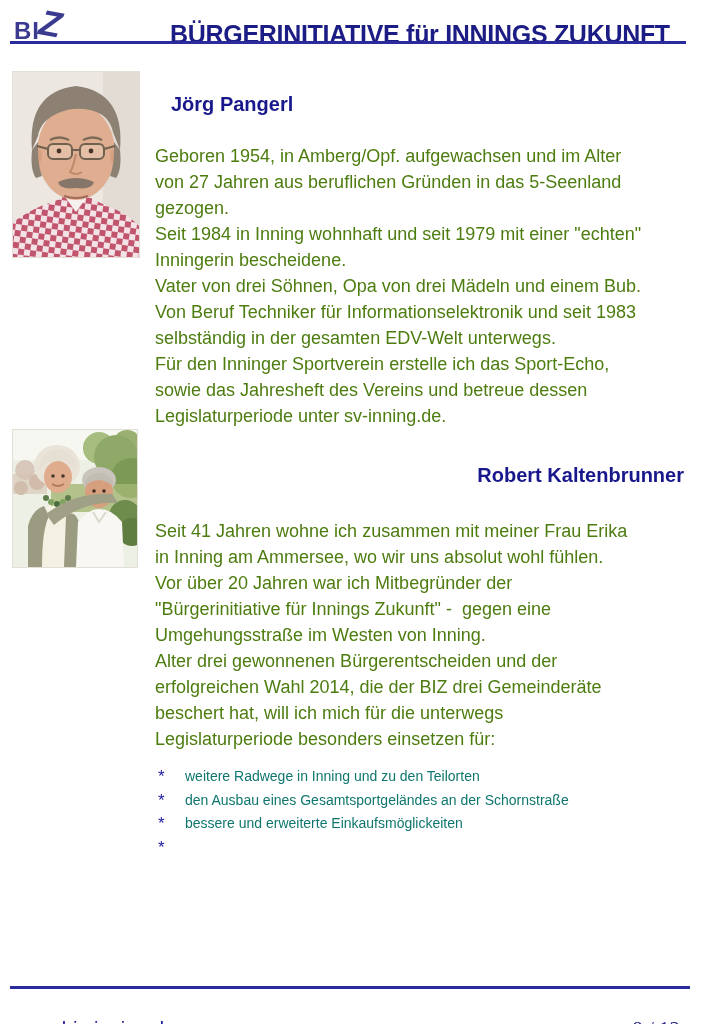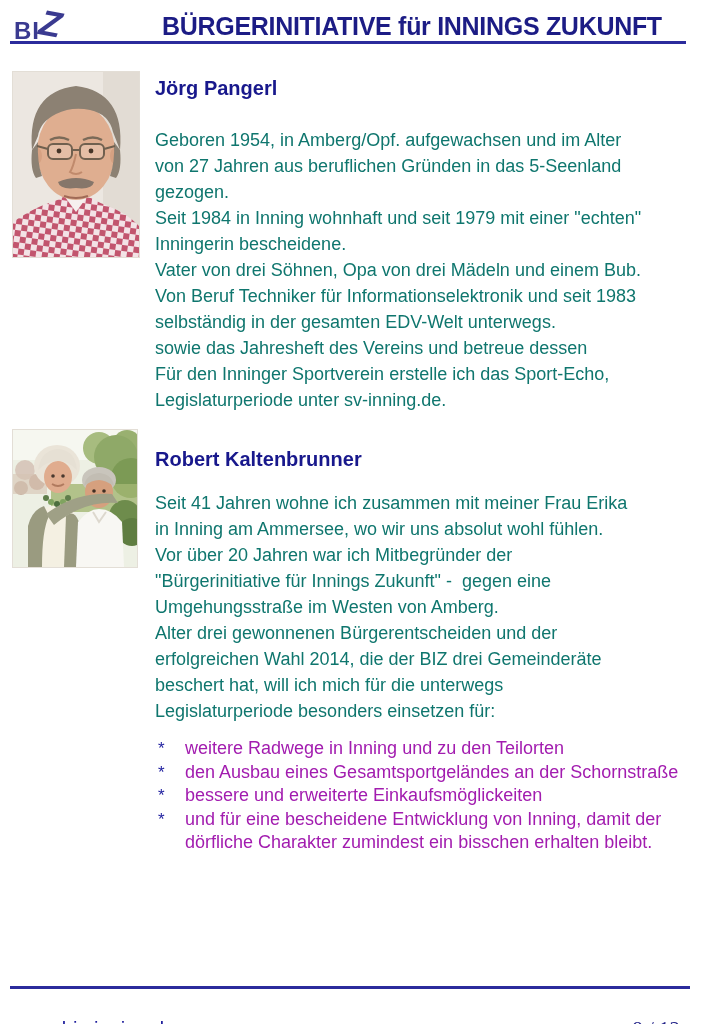--- a/index.html
+++ b/index.html
@@ -14,52 +14,52 @@
 
   
   .logo{position:absolute;left:14px;top:6px;height:40px;color:#3A3A90;}
   .logo-bi{font-size:24px;font-weight:bold;letter-spacing:1px;display:inline-block;}
   .logo-z{
     font-size:36px;font-weight:bold;font-style:italic;
     display:inline-block;transform:rotate(10deg) translateY(-3px);
     margin-left:-1px;
   }
   .page-title{
-    position:absolute;left:158px;top:8px;margin:4px;
+    position:absolute;left:158px;top:8px;margin:12px;
     font-size:25px;font-weight:bold;color:#1C1C85;
     letter-spacing:-0.3px;white-space:pre;
   }
   .header-rule{position:absolute;left:10px;top:41px;width:676px;height:3px;background:#2B2B9C;}
 
   
   .photo{position:absolute;left:12px;overflow:hidden;border:1px solid #E3DED6;box-sizing:border-box;}
   .photo-1{top:71px;width:128px;height:187px;}
   .photo-2{top:429px;width:126px;height:139px;}
   .photo svg{display:block;}
 
   .profile-text{position:absolute;left:155px;width:545px;}
   .profile-text-1{top:71px;}
   .profile-text-2{top:429px;}
   .profile-name{
-    margin:0;font-size:20px;line-height:24px;font-weight:bold;color:#18188C;white-space:pre;
+    margin:16px;font-size:20px;line-height:24px;font-weight:bold;color:#18188C;white-space:pre;
   }
   .profile-text-1 .profile-name{padding-top:5px;}
-  .profile-text-2 .profile-name{padding-top:18px;}
+  .profile-text-2 .profile-name{padding-top:18px;text-align:right;}
   .bio{margin-top:27px;}
-  .profile-text-2 .bio{margin-top:19px;}
-  .line{font-size:18px;line-height:26px;white-space:pre;color:#0f766e;}
+  .profile-text-2 .bio{margin-top:31px;}
+  .line{font-size:18px;line-height:26px;white-space:pre;color:#4d7c0f;}
 
   
   .bullets{margin:13px 0 0 0;padding:0;list-style:none;}
   .bullet-item{display:flex;align-items:flex-start;}
   .bullet-marker{
     width:30px;flex:0 0 30px;font-size:17px;line-height:23.5px;
     padding-left:3px;box-sizing:border-box;color:#2222A0;
   }
-  .bullet-text .bline{font-size:18px;line-height:23.5px;white-space:pre;color:#a21caf;}
+  .bullet-text .bline{font-size:14px;line-height:23.5px;white-space:pre;color:#0f766e;}
 
   
   .footer-rule{position:absolute;left:10px;top:986px;width:680px;height:3px;background:#2B2B9C;}
   .footer-row{
     position:absolute;left:14px;right:24px;top:992px;
     display:flex;justify-content:space-between;align-items:baseline;margin-top:25px;
   }
   .website{font-size:20px;color:#1C1C9C;text-decoration:none;cursor:pointer;}
   .page-number{font-family:"Liberation Serif", serif;font-size:21px;color:#1C1C85;white-space:pre;}
 </style>
@@ -111,22 +111,22 @@
     <h2 class="profile-name">Jörg Pangerl</h2>
     <div class="bio">
       <div class="line">Geboren 1954, in Amberg/Opf. aufgewachsen und im Alter</div>
       <div class="line">von 27 Jahren aus beruflichen Gründen in das 5-Seenland</div>
       <div class="line">gezogen.</div>
       <div class="line">Seit 1984 in Inning wohnhaft und seit 1979 mit einer "echten"</div>
       <div class="line">Inningerin bescheidene.</div>
       <div class="line">Vater von drei Söhnen, Opa von drei Mädeln und einem Bub.</div>
       <div class="line">Von Beruf Techniker für Informationselektronik und seit 1983</div>
       <div class="line">selbständig in der gesamten EDV-Welt unterwegs.</div>
+      <div class="line">Für den Inninger Sportverein erstelle ich das Sport-Echo,</div>
       <div class="line">sowie das Jahresheft des Vereins und betreue dessen</div>
-      <div class="line">Für den Inninger Sportverein erstelle ich das Sport-Echo,</div>
       <div class="line">Legislaturperiode unter sv-inning.de.</div>
     </div>
   </div>
 
   <div class="photo photo-2">
     <svg width="124" height="137" viewBox="0 0 124 137" xmlns="http://www.w3.org/2000/svg">
       <rect width="124" height="137" fill="#EDF0E4"></rect>
       <rect width="124" height="30" fill="#F6F7F0"></rect>
       <circle cx="12" cy="40" r="10" fill="#D8C8BC"></circle>
       <circle cx="24" cy="52" r="8" fill="#CBAE9E"></circle>
@@ -164,21 +164,21 @@
       <path d="M33,84 Q62,62 99,64 L105,73 Q71,70 41,95 Z" fill="#9FA086"></path>
     </svg>
   </div>
   <div class="profile-text profile-text-2">
     <h2 class="profile-name">Robert Kaltenbrunner</h2>
     <div class="bio">
       <div class="line">Seit 41 Jahren wohne ich zusammen mit meiner Frau Erika</div>
       <div class="line">in Inning am Ammersee, wo wir uns absolut wohl fühlen.</div>
       <div class="line">Vor über 20 Jahren war ich Mitbegründer der</div>
       <div class="line">"Bürgerinitiative für Innings Zukunft" -  gegen eine</div>
-      <div class="line">Umgehungsstraße im Westen von Amberg.</div>
+      <div class="line">Umgehungsstraße im Westen von Inning.</div>
       <div class="line">Alter drei gewonnenen Bürgerentscheiden und der</div>
       <div class="line">erfolgreichen Wahl 2014, die der BIZ drei Gemeinderäte</div>
       <div class="line">beschert hat, will ich mich für die unterwegs</div>
       <div class="line">Legislaturperiode besonders einsetzen für:</div>
     </div>
     <ul class="bullets">
       <li class="bullet-item">
         <span class="bullet-marker">*</span>
         <span class="bullet-text">
           <div class="bline">weitere Radwege in Inning und zu den Teilorten</div>
@@ -191,24 +191,20 @@
         </span>
       </li>
       <li class="bullet-item">
         <span class="bullet-marker">*</span>
         <span class="bullet-text">
           <div class="bline">bessere und erweiterte Einkaufsmöglickeiten</div>
         </span>
       </li>
       <li class="bullet-item">
         <span class="bullet-marker">*</span>
-        <span class="bullet-text">
-          <div class="bline">und für eine bescheidene Entwicklung von Inning, damit der</div>
-          <div class="bline">dörfliche Charakter zumindest ein bisschen erhalten bleibt.</div>
-        </span>
       </li>
     </ul>
   </div>
 
   <div class="footer-rule"></div>
   <div class="footer-row">
     <a class="website">www.biz-inning.de</a>
     <span class="page-number">8 / 12</span>
   </div>
 

